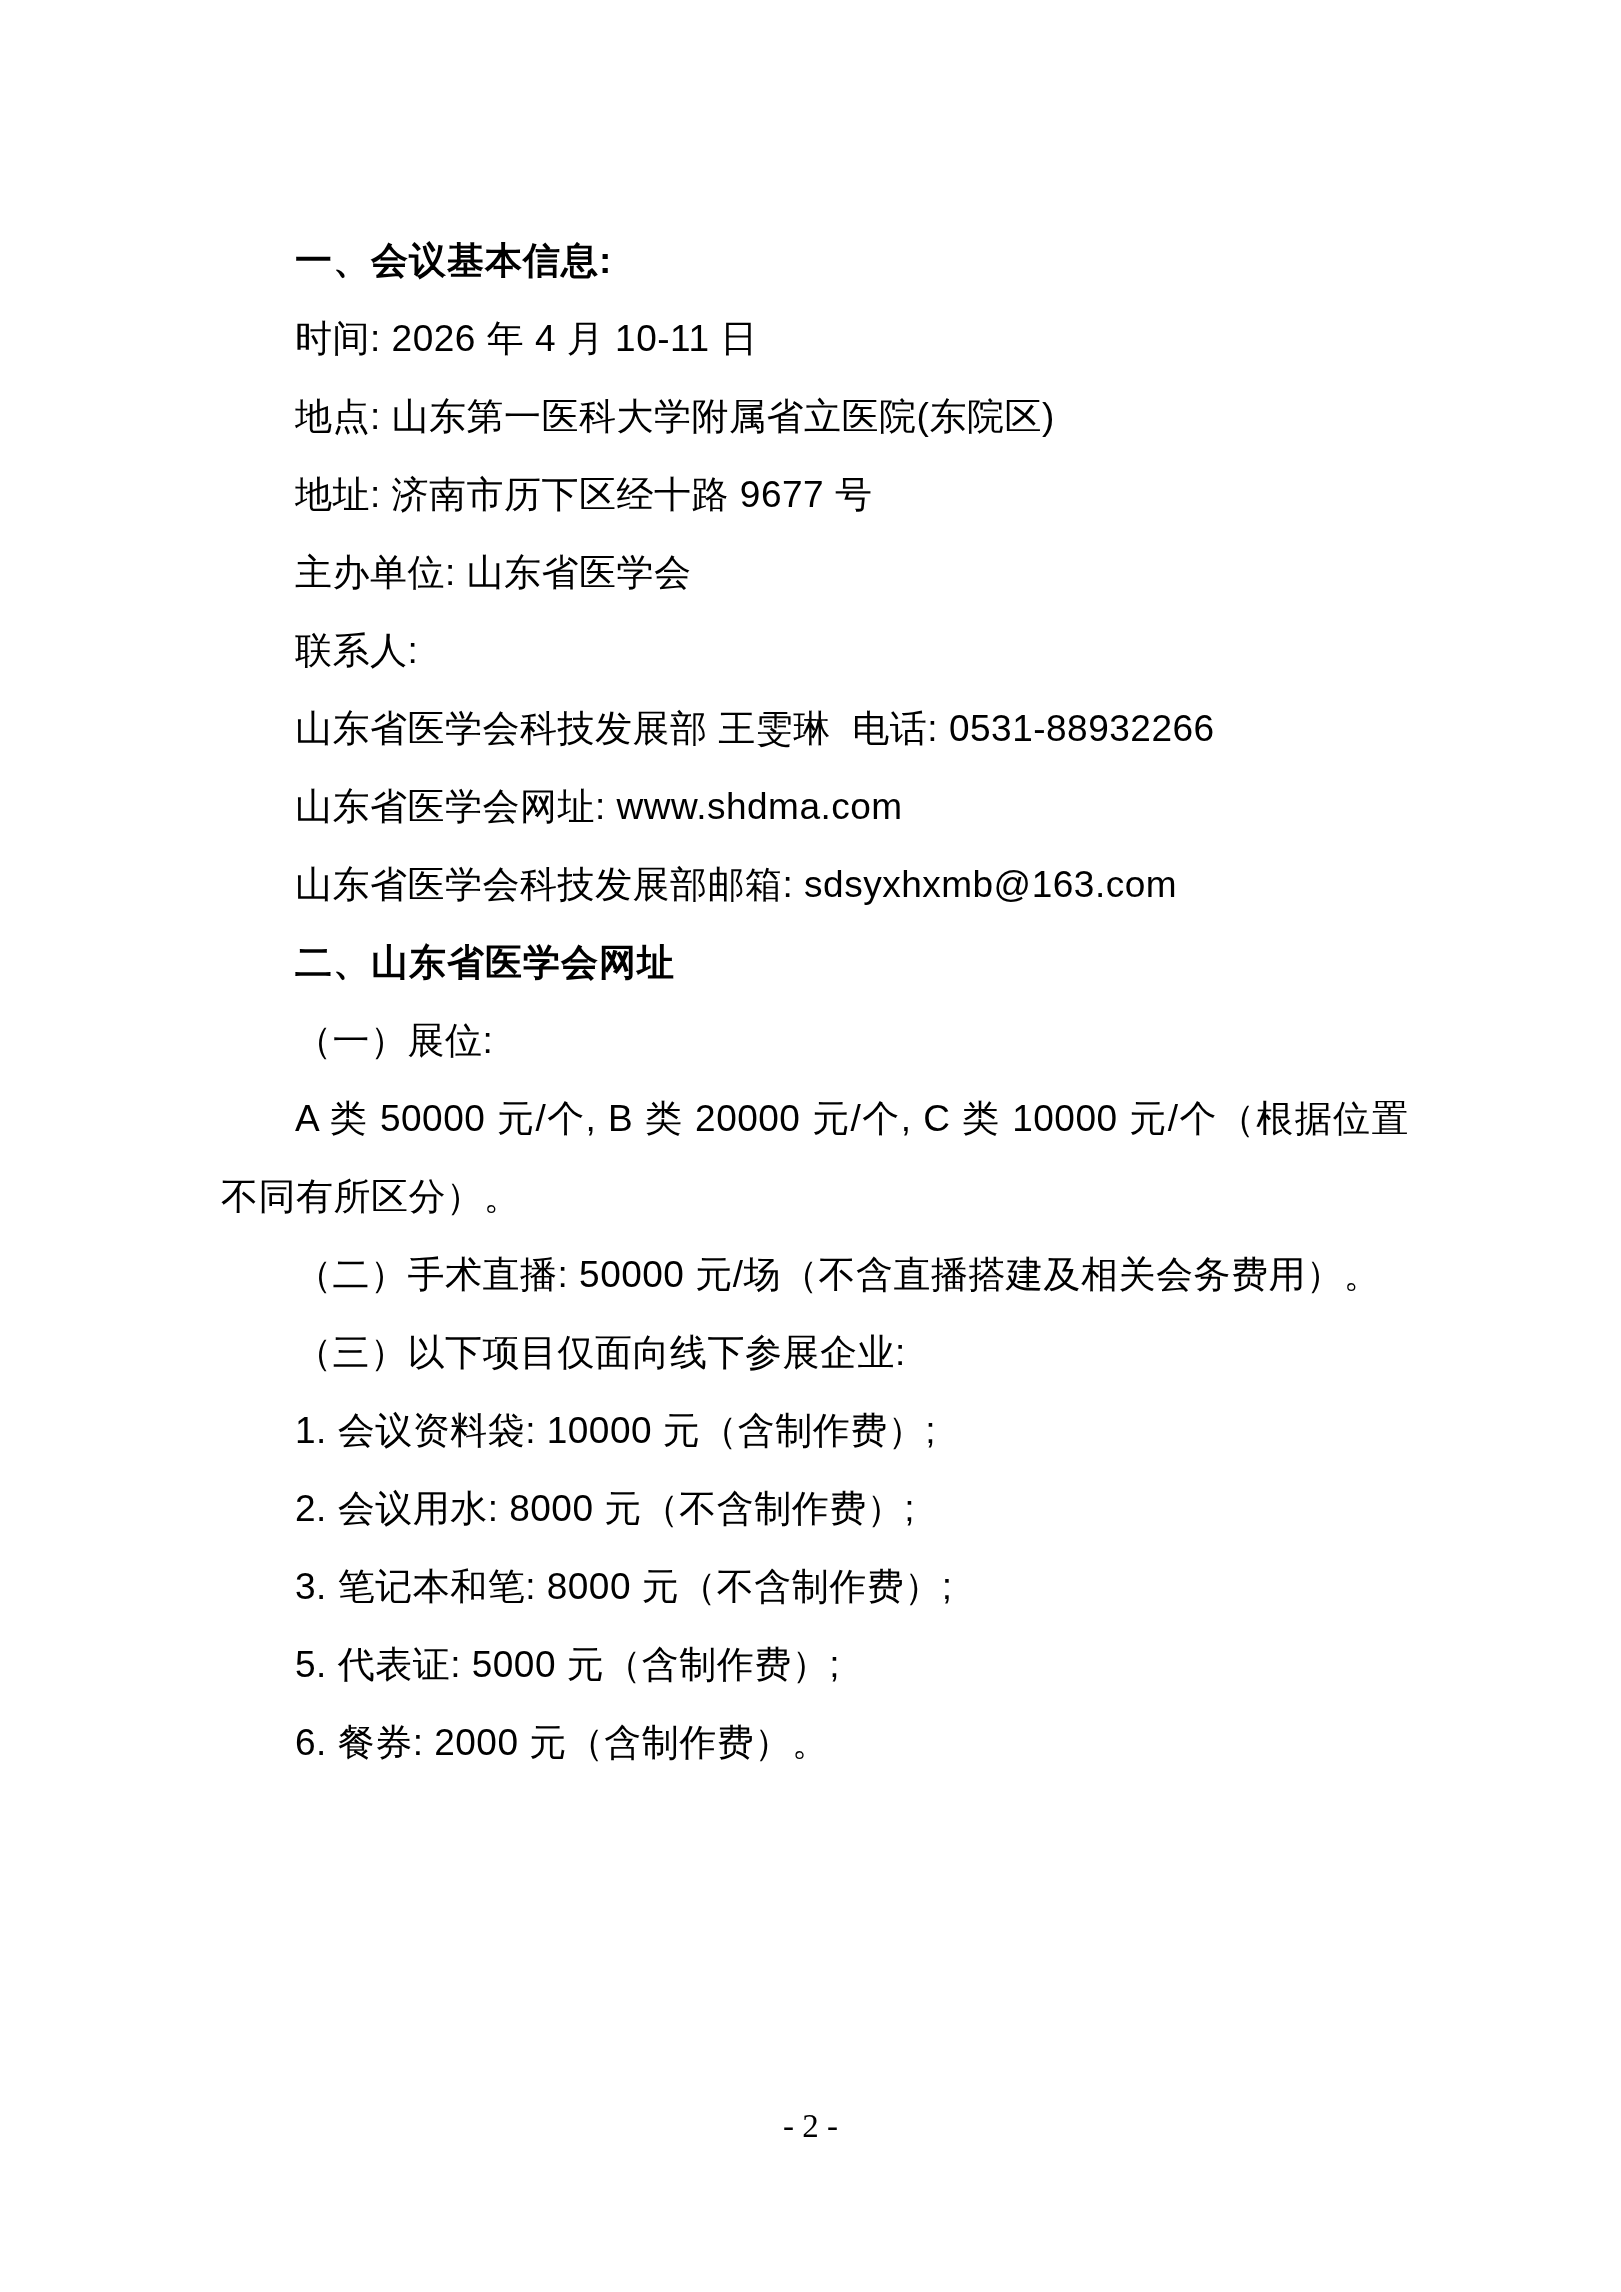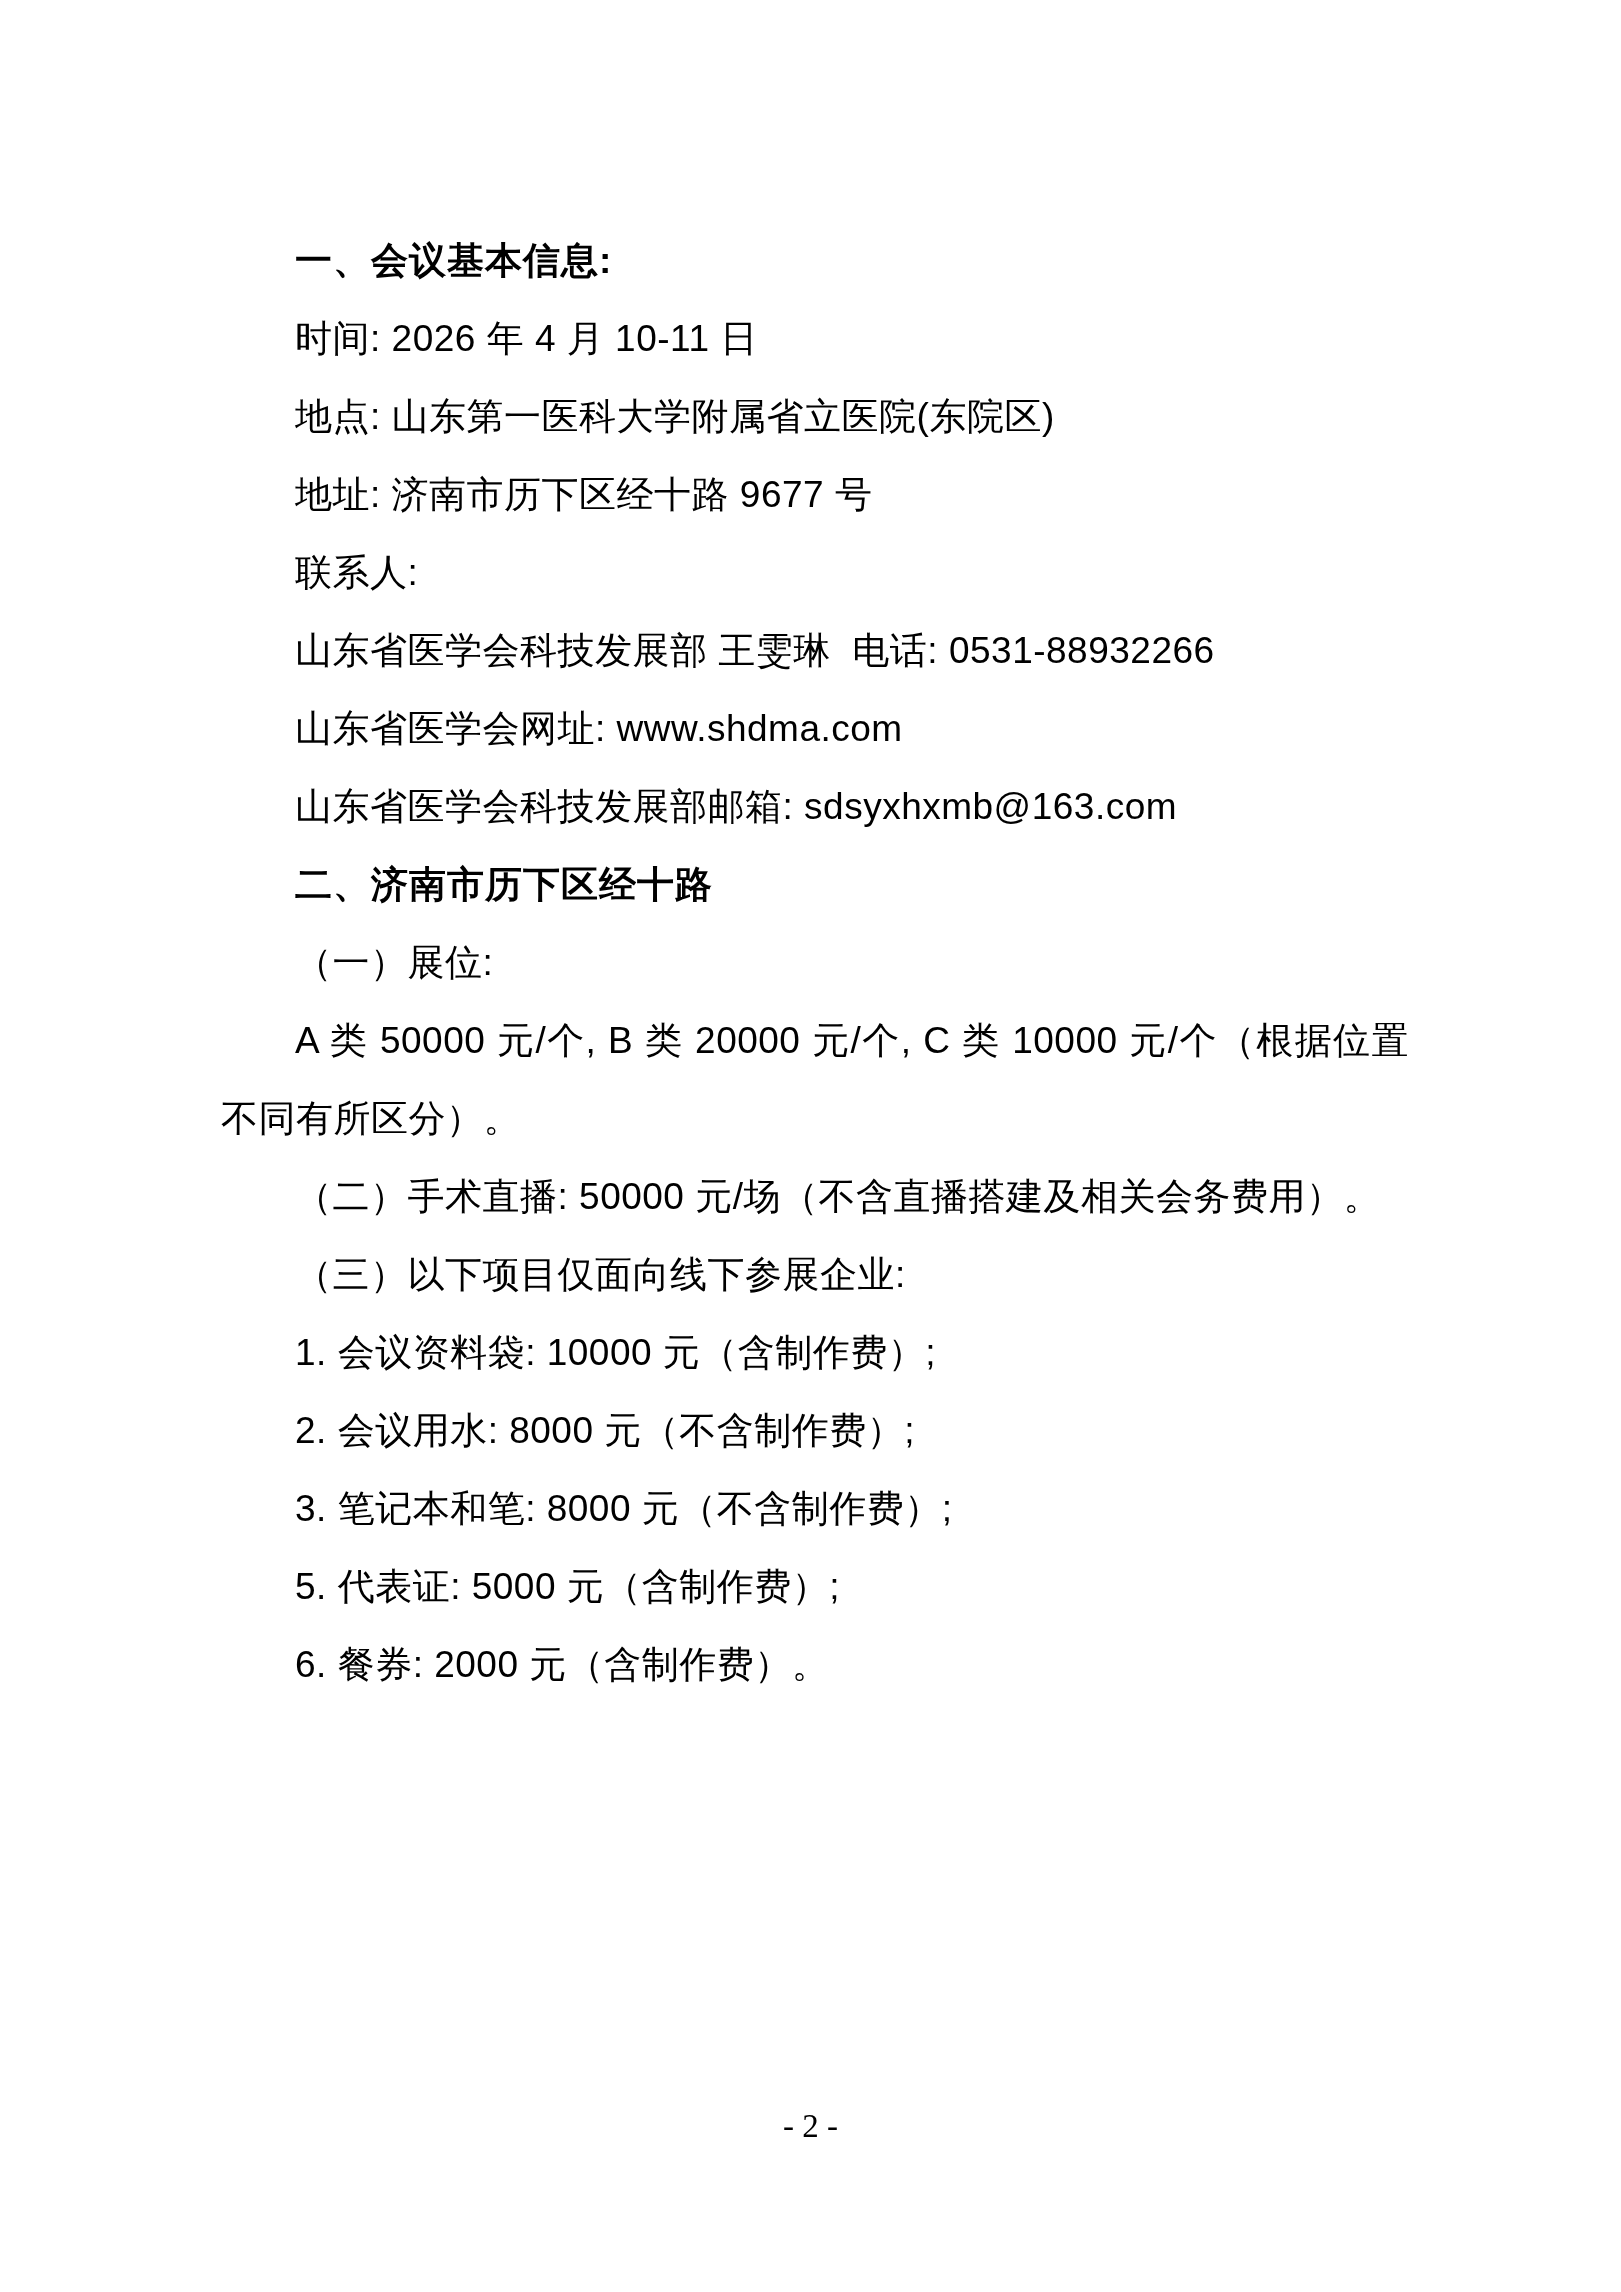--- a/index.html
+++ b/index.html
@@ -52,25 +52,26 @@
 </style>
 </head>
 <body>
 
 <div class="page">
   <div class="content">
     <p class="doc-line doc-heading">一、会议基本信息:</p>
     <p class="doc-line">时间: 2026 年 4 月 10-11 日</p>
     <p class="doc-line">地点: 山东第一医科大学附属省立医院(东院区)</p>
     <p class="doc-line">地址: 济南市历下区经十路 9677 号</p>
+    <p class="doc-line">主办单位: 山东省医学会</p>
     <p class="doc-line">联系人:</p>
     <p class="doc-line">山东省医学会科技发展部 王雯琳  电话: 0531-88932266</p>
     <p class="doc-line">山东省医学会网址: www.shdma.com</p>
     <p class="doc-line">山东省医学会科技发展部邮箱: sdsyxhxmb@163.com</p>
-    <p class="doc-line doc-heading">二、济南市历下区经十路</p>
+    <p class="doc-line doc-heading">二、山东省医学会网址</p>
     <p class="doc-line">（一）展位:</p>
     <p class="doc-line">A 类 50000 元/个, B 类 20000 元/个, C 类 10000 元/个（根据位置不同有所区分）。</p>
     <p class="doc-line">（二）手术直播: 50000 元/场（不含直播搭建及相关会务费用）。</p>
     <p class="doc-line">（三）以下项目仅面向线下参展企业:</p>
     <p class="doc-line">1. 会议资料袋: 10000 元（含制作费）;</p>
     <p class="doc-line">2. 会议用水: 8000 元（不含制作费）;</p>
     <p class="doc-line">3. 笔记本和笔: 8000 元（不含制作费）;</p>
     <p class="doc-line">5. 代表证: 5000 元（含制作费）;</p>
     <p class="doc-line">6. 餐券: 2000 元（含制作费）。</p>
   </div>

